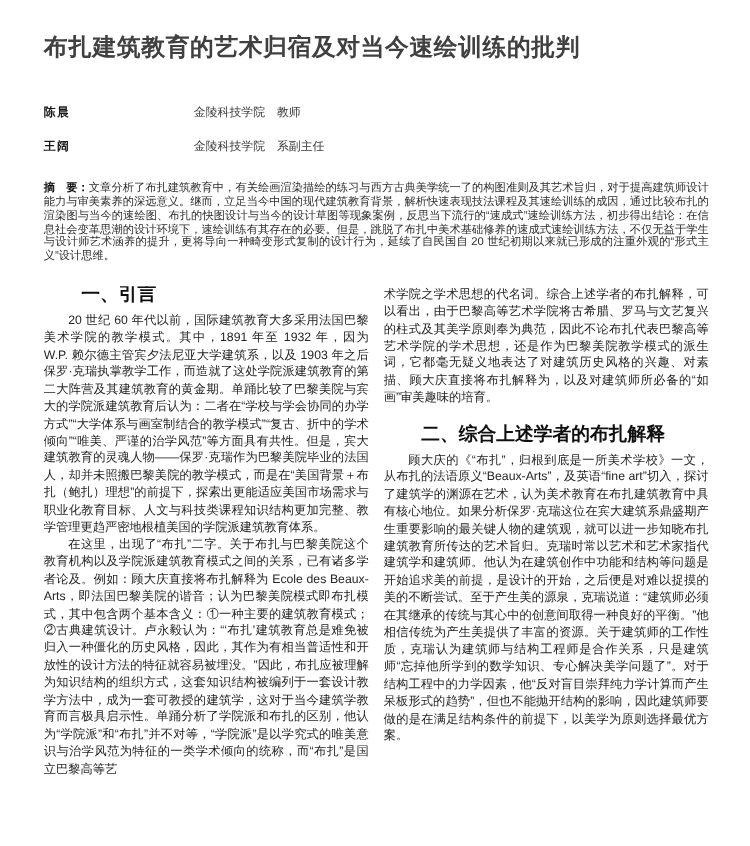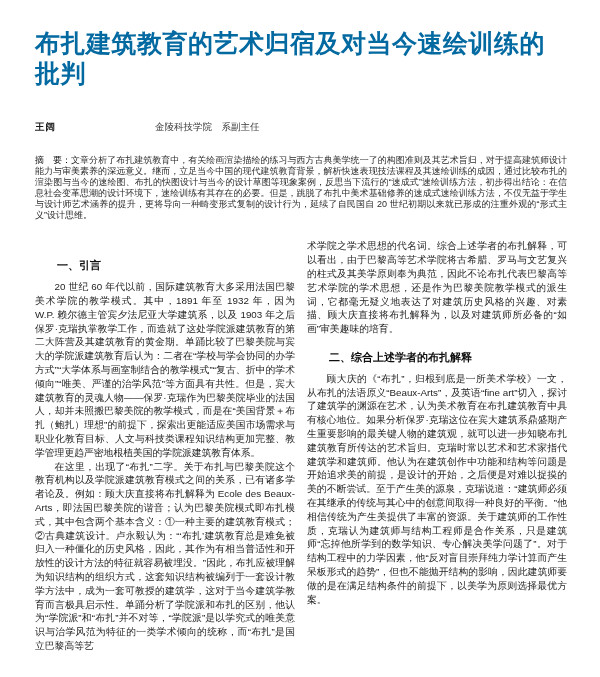--- a/index.html
+++ b/index.html
@@ -11,23 +11,23 @@
     position: relative;
     width: 600px; height: 677px;
     background: #ffffff;
     box-sizing: border-box;
     padding: 22px 33px 0 35px;
     color: #1d1d1d;
     overflow: hidden;
     filter: blur(0.22px);
   }
   .title {
-    font-size: 25px;
+    font-size: 19px;
     font-weight: bold;
-    color: #0369a1;
+    color: #404040;
     letter-spacing: 0.5px;
     margin: 6px 0 0 0;
     line-height: 1.2;
   }
   .authors { margin-top: 33px; }
   .author-row {
     display: flex;
     align-items: baseline;
     margin-bottom: 14px;
     font-size: 9.5px;
@@ -39,21 +39,21 @@
     letter-spacing: 1px;
   }
   .author-aff { color: #3a3a3a; }
   .abstract {
     margin-top: 21px;
     font-size: 9px;
     line-height: 10.9px;
     text-align: justify;
     color: #2c2c2c;
   }
-  .inline-label { font-weight: normal; color: #0f0f0f; }
+  .inline-label { font-weight: bold; color: #0f0f0f; }
   .keywords {
     margin-top: 1px;
     font-size: 9px;
     line-height: 10.9px;
     text-align: justify;
     color: #2c2c2c;
   }
   .body-cols {
     display: flex;
     gap: 12px;
@@ -63,37 +63,41 @@
   }
   .col {
     width: 260px;
     font-size: 9.8px;
     line-height: 13.8px;
     text-align: justify;
     color: #242424;
   }
   .sec-heading {
     font-weight: bold;
-    font-size: 11px;
+    font-size: 15px;
     color: #0f0f0f;
     text-indent: 2em;
-    margin: 20px 0 7px 0;
+    margin: 0 0 7px 0;
   }
   .sec-heading.spaced { margin-top: 15px; }
   .para { margin: 0; text-indent: 2em; }
   .para.cont { text-indent: 0; }
 </style>
 </head>
 <body>
 
 <div class="page">
 
   <h1 class="title">布扎建筑教育的艺术归宿及对当今速绘训练的批判</h1>
 
   <div class="authors">
+    <div class="author-row">
+      <span class="author-name">陈晨</span>
+      <span class="author-aff">金陵科技学院　教师</span>
+    </div>
     <div class="author-row">
       <span class="author-name">王阔</span>
       <span class="author-aff">金陵科技学院　系副主任</span>
     </div>
   </div>
 
   <div class="abstract">
     <span class="inline-label">摘　要：</span><span>文章分析了布扎建筑教育中，有关绘画渲染描绘的练习与西方古典美学统一了的构图准则及其艺术旨归，对于提高建筑师设计能力与审美素养的深远意义。继而，立足当今中国的现代建筑教育背景，解析快速表现技法课程及其速绘训练的成因，通过比较布扎的渲染图与当今的速绘图、布扎的快图设计与当今的设计草图等现象案例，反思当下流行的“速成式”速绘训练方法，初步得出结论：在信息社会变革思潮的设计环境下，速绘训练有其存在的必要。但是，跳脱了布扎中美术基础修养的速成式速绘训练方法，不仅无益于学生与设计师艺术涵养的提升，更将导向一种畸变形式复制的设计行为，延续了自民国自 20 世纪初期以来就已形成的注重外观的“形式主义”设计思维。</span>
   </div>
 

